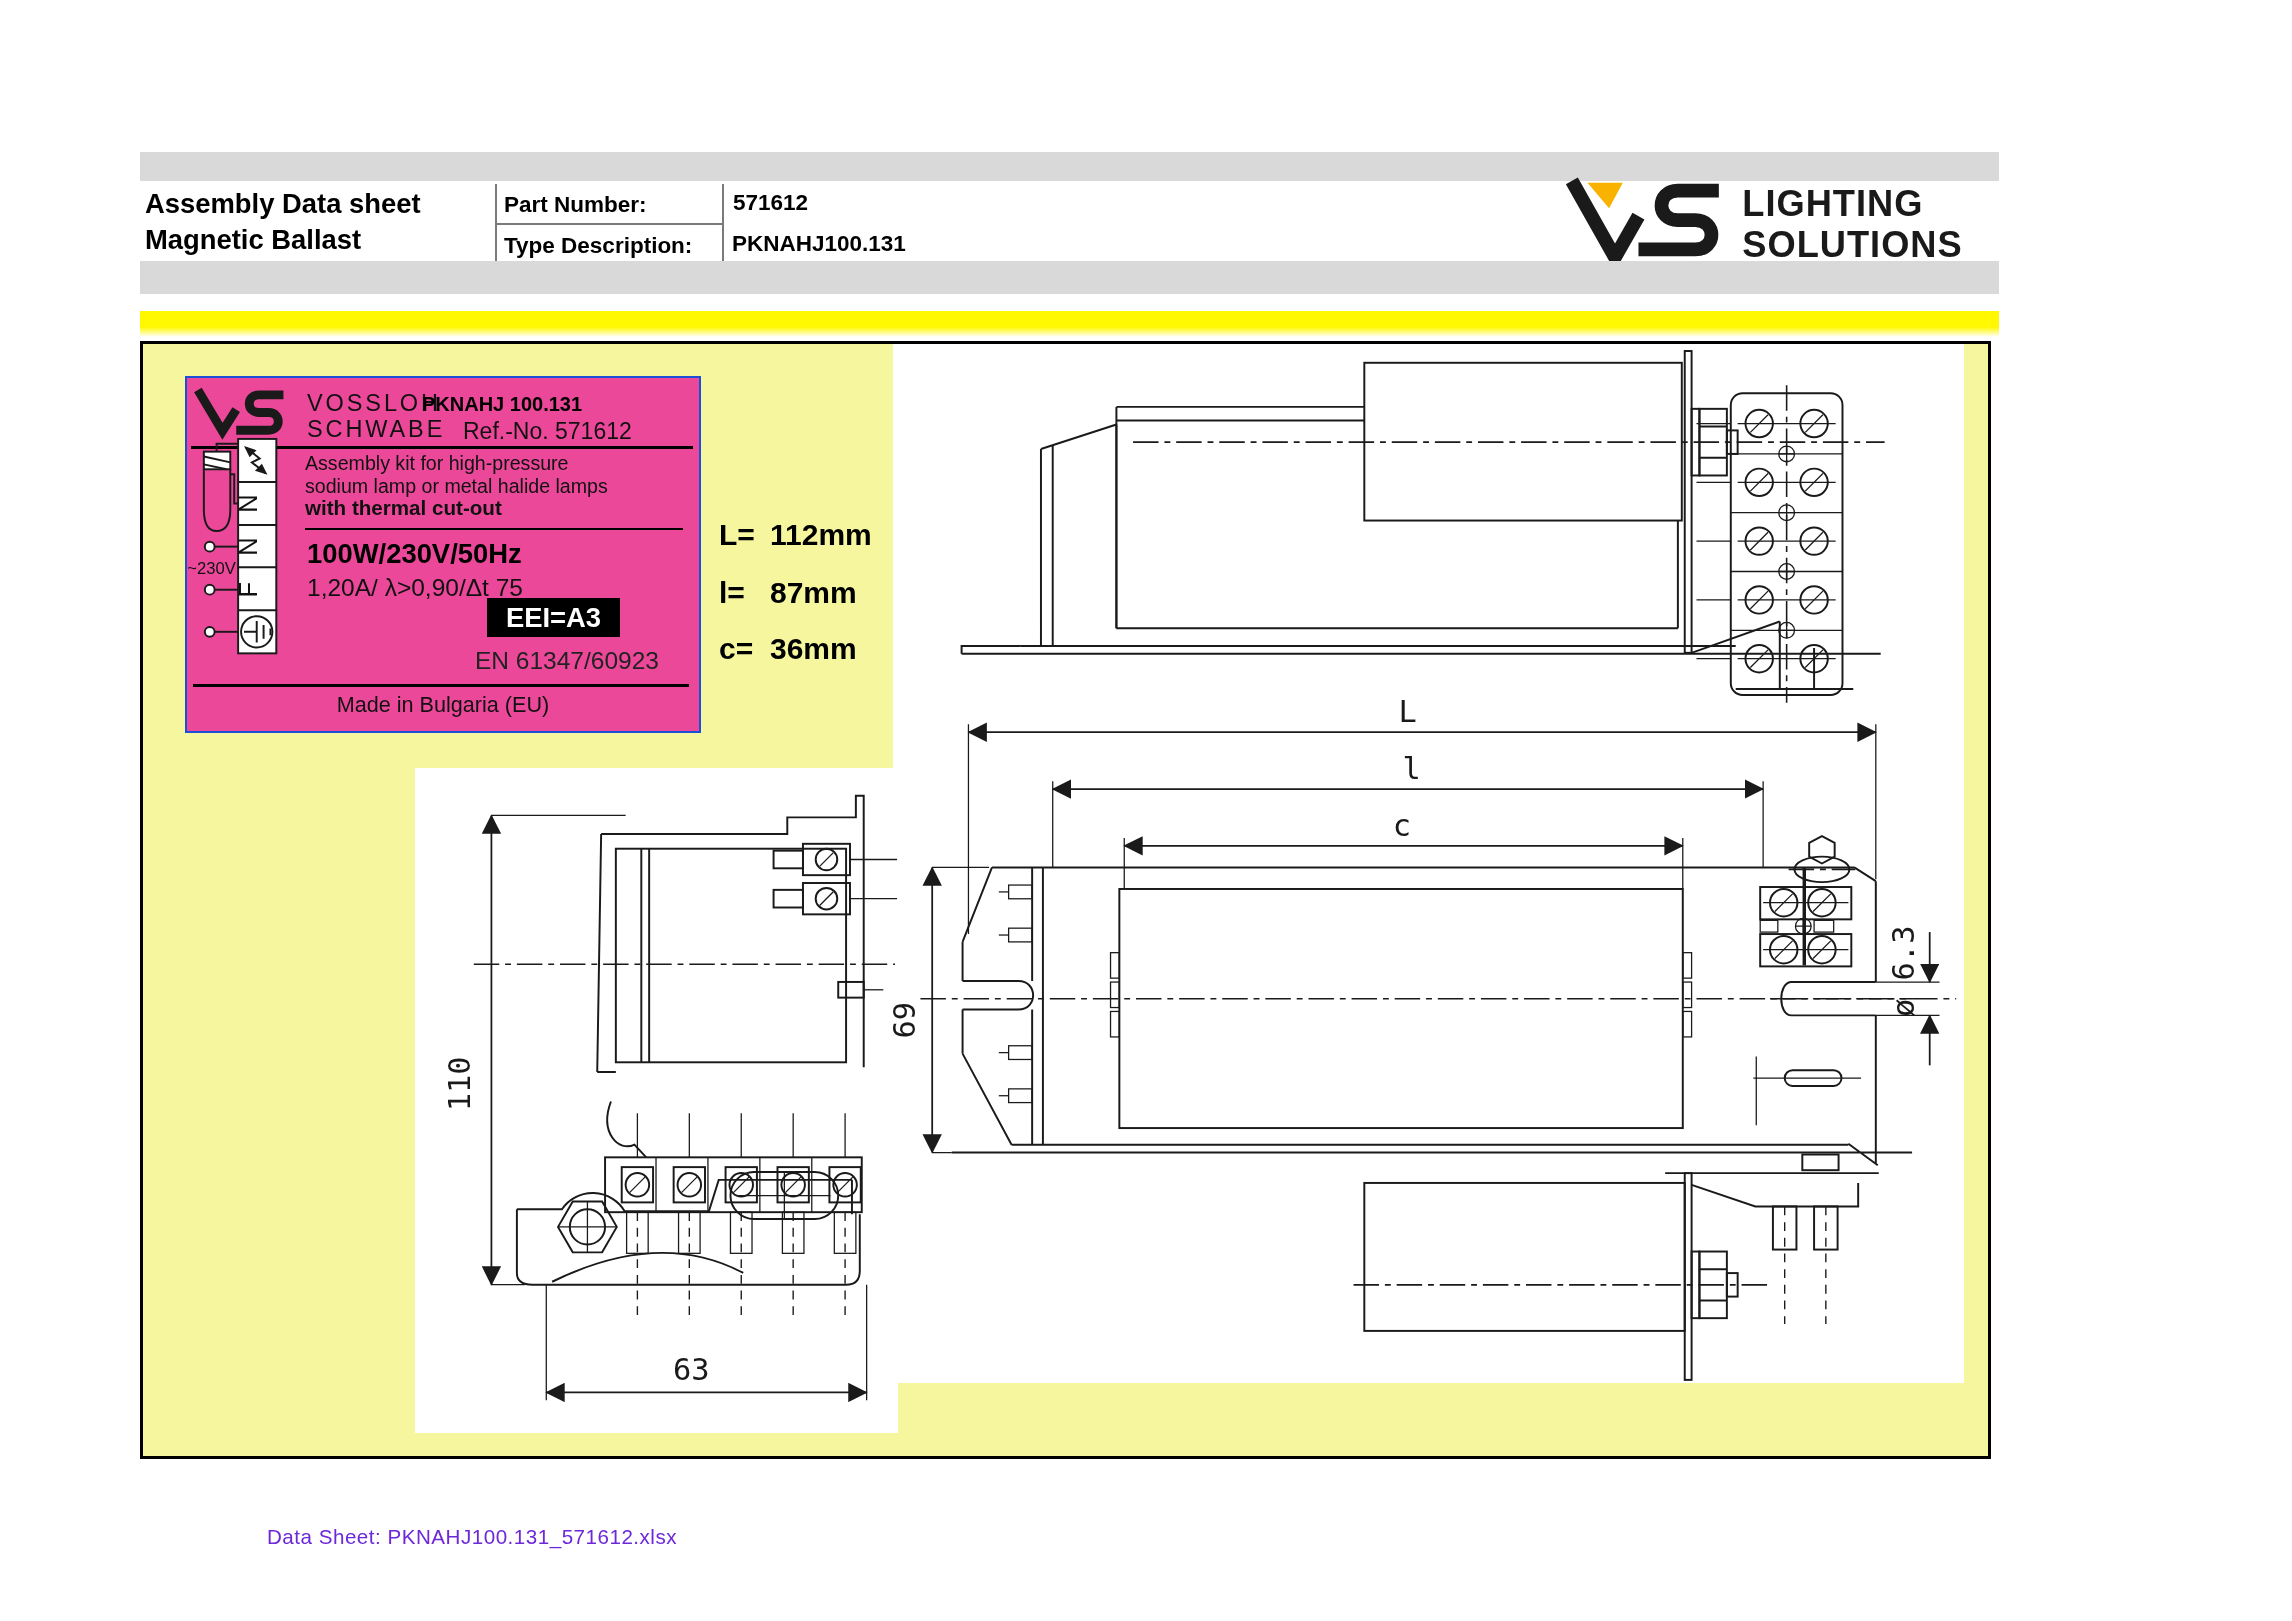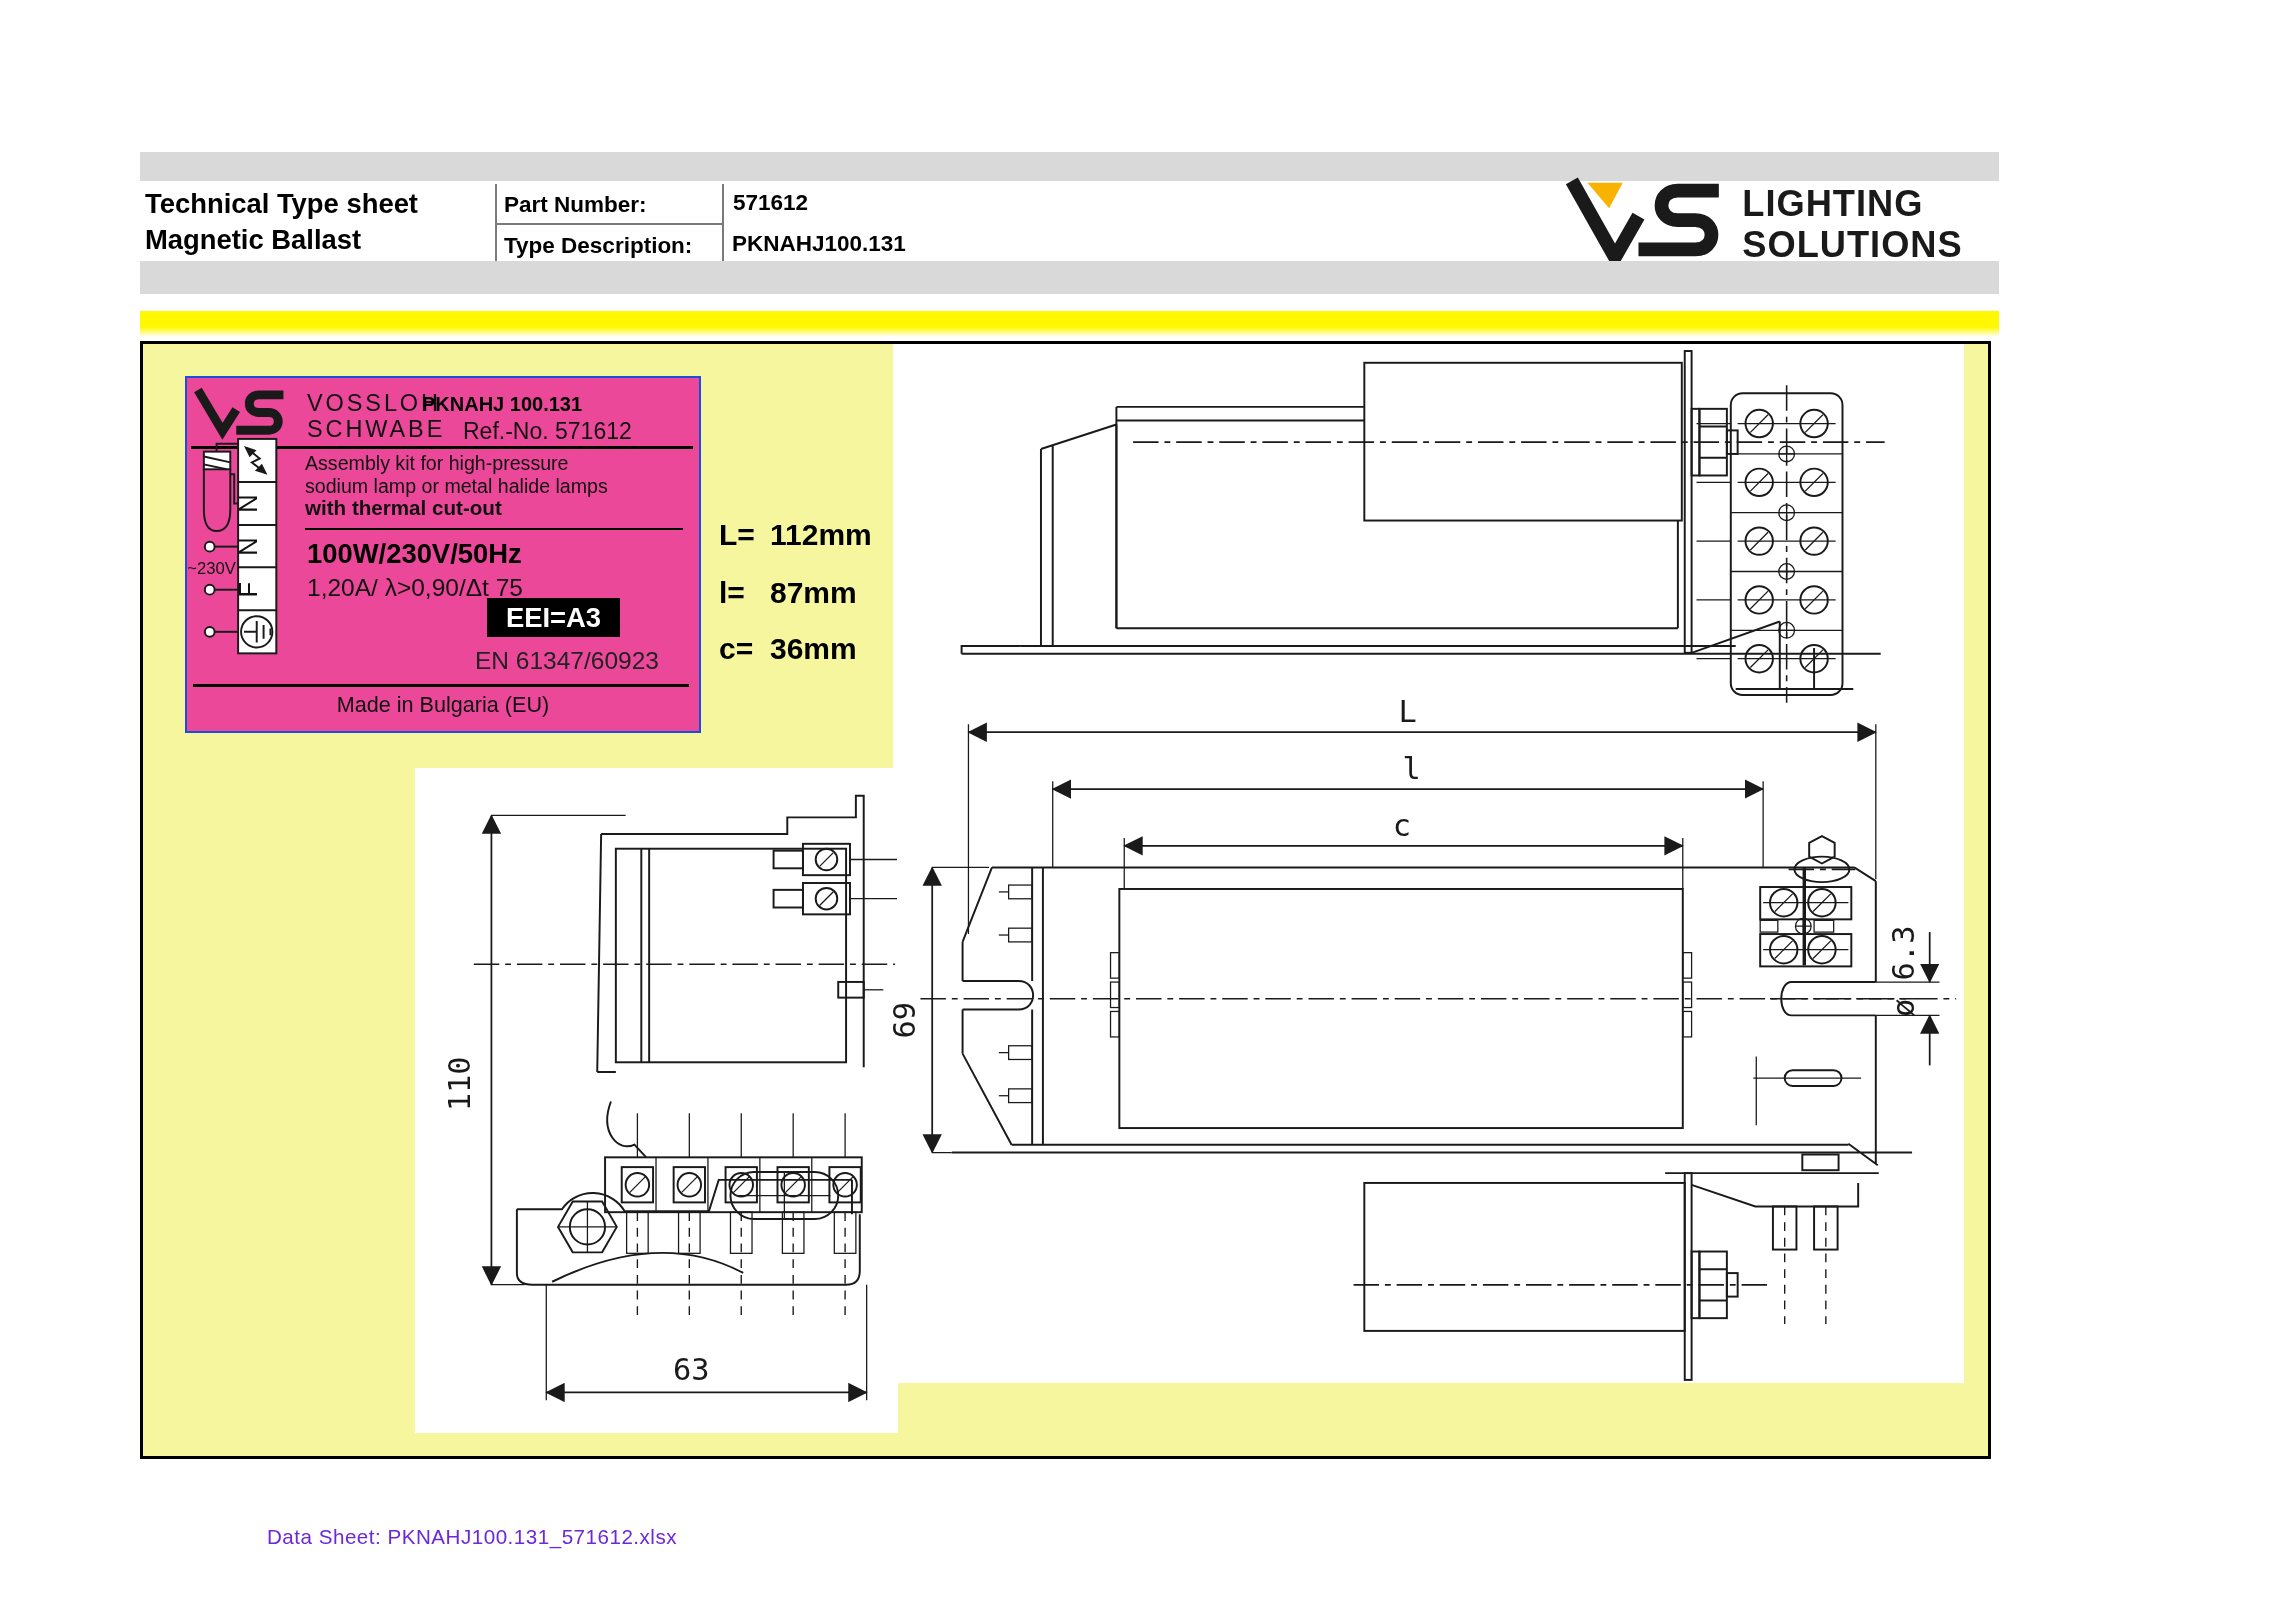--- a/index.html
+++ b/index.html
@@ -44,21 +44,21 @@
   svg .blk{fill:#1a1a1a;}
 </style>
 </head>
 <body>
 
 <div class="page">
 
   <div class="band" style="top:152px;height:29px;"></div>
 
   <div class="hdr-title">
-    <div>Technical Type sheet</div>
+    <div>Assembly Data sheet</div>
     <div>Magnetic Ballast</div>
   </div>
 
   <div class="vline" style="left:495px;top:184px;height:104px;"></div>
   <div class="vline" style="left:722px;top:184px;height:104px;"></div>
   <div class="hline" style="left:495px;top:223px;width:229px;"></div>
 
   <div class="hdr-cell-label" style="left:504px;top:192px;">Part Number:</div>
   <div class="hdr-cell-value" style="left:733px;top:190px;">571612</div>
   <div class="hdr-cell-label" style="left:504px;top:233px;">Type Description:</div>

